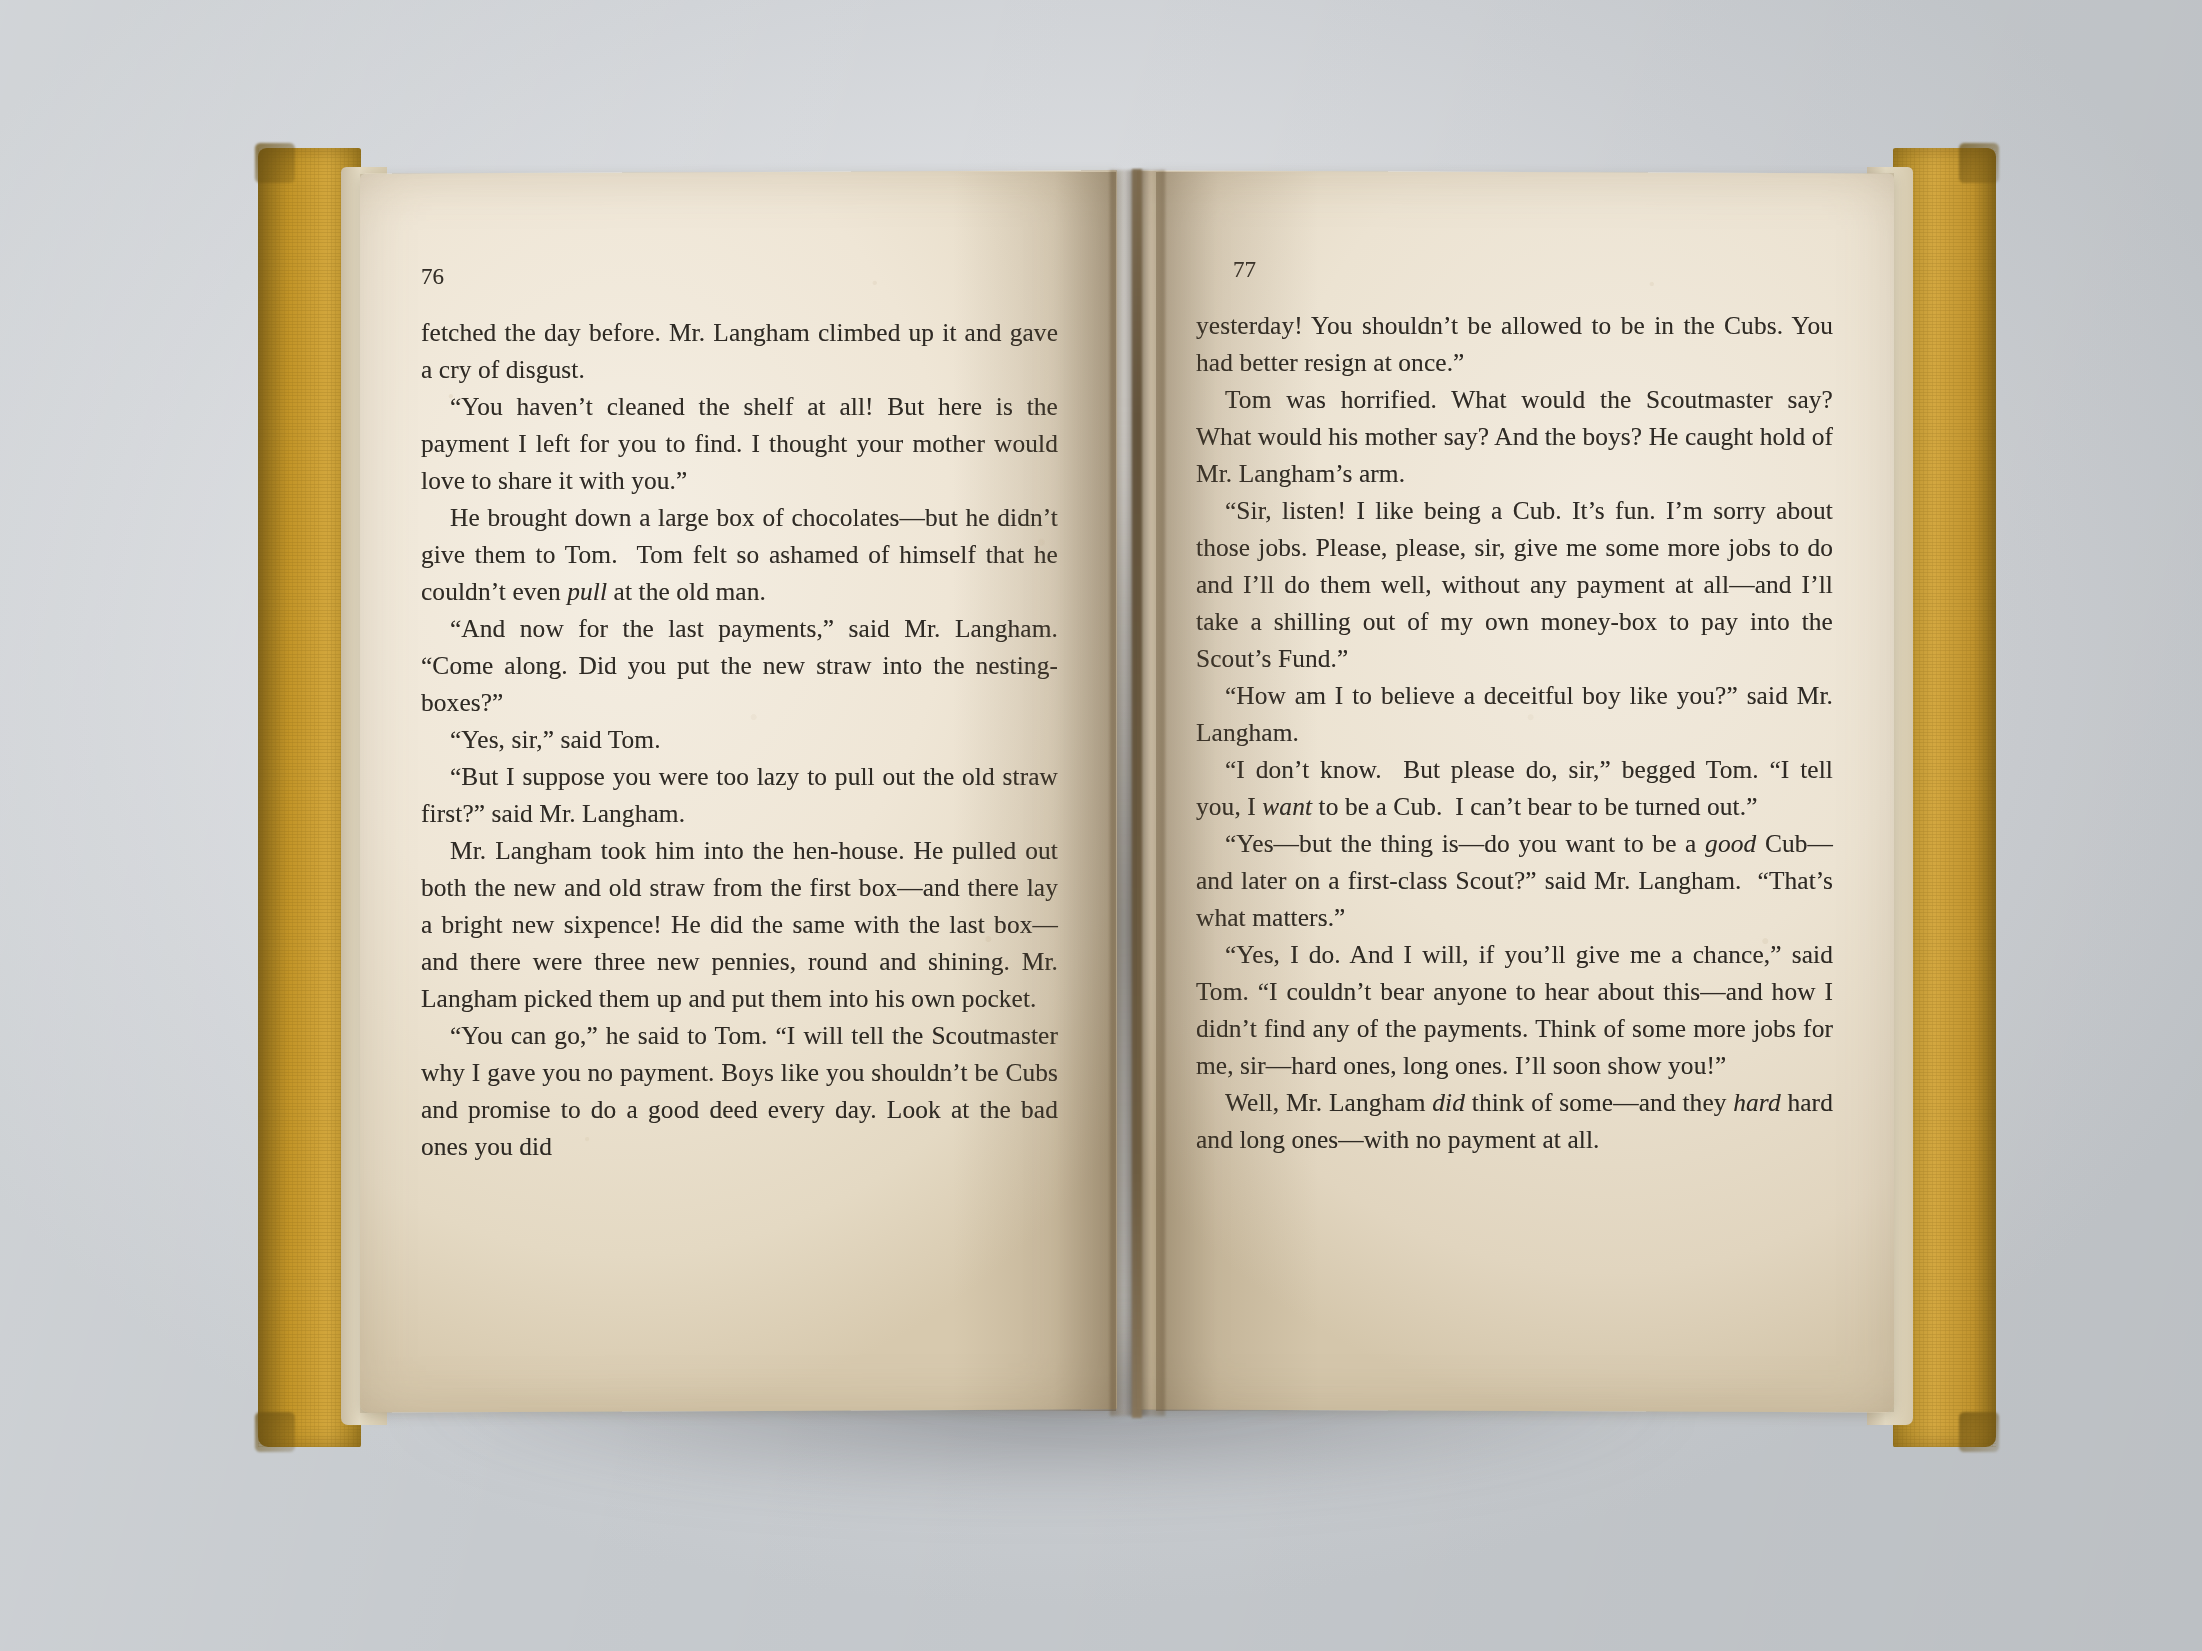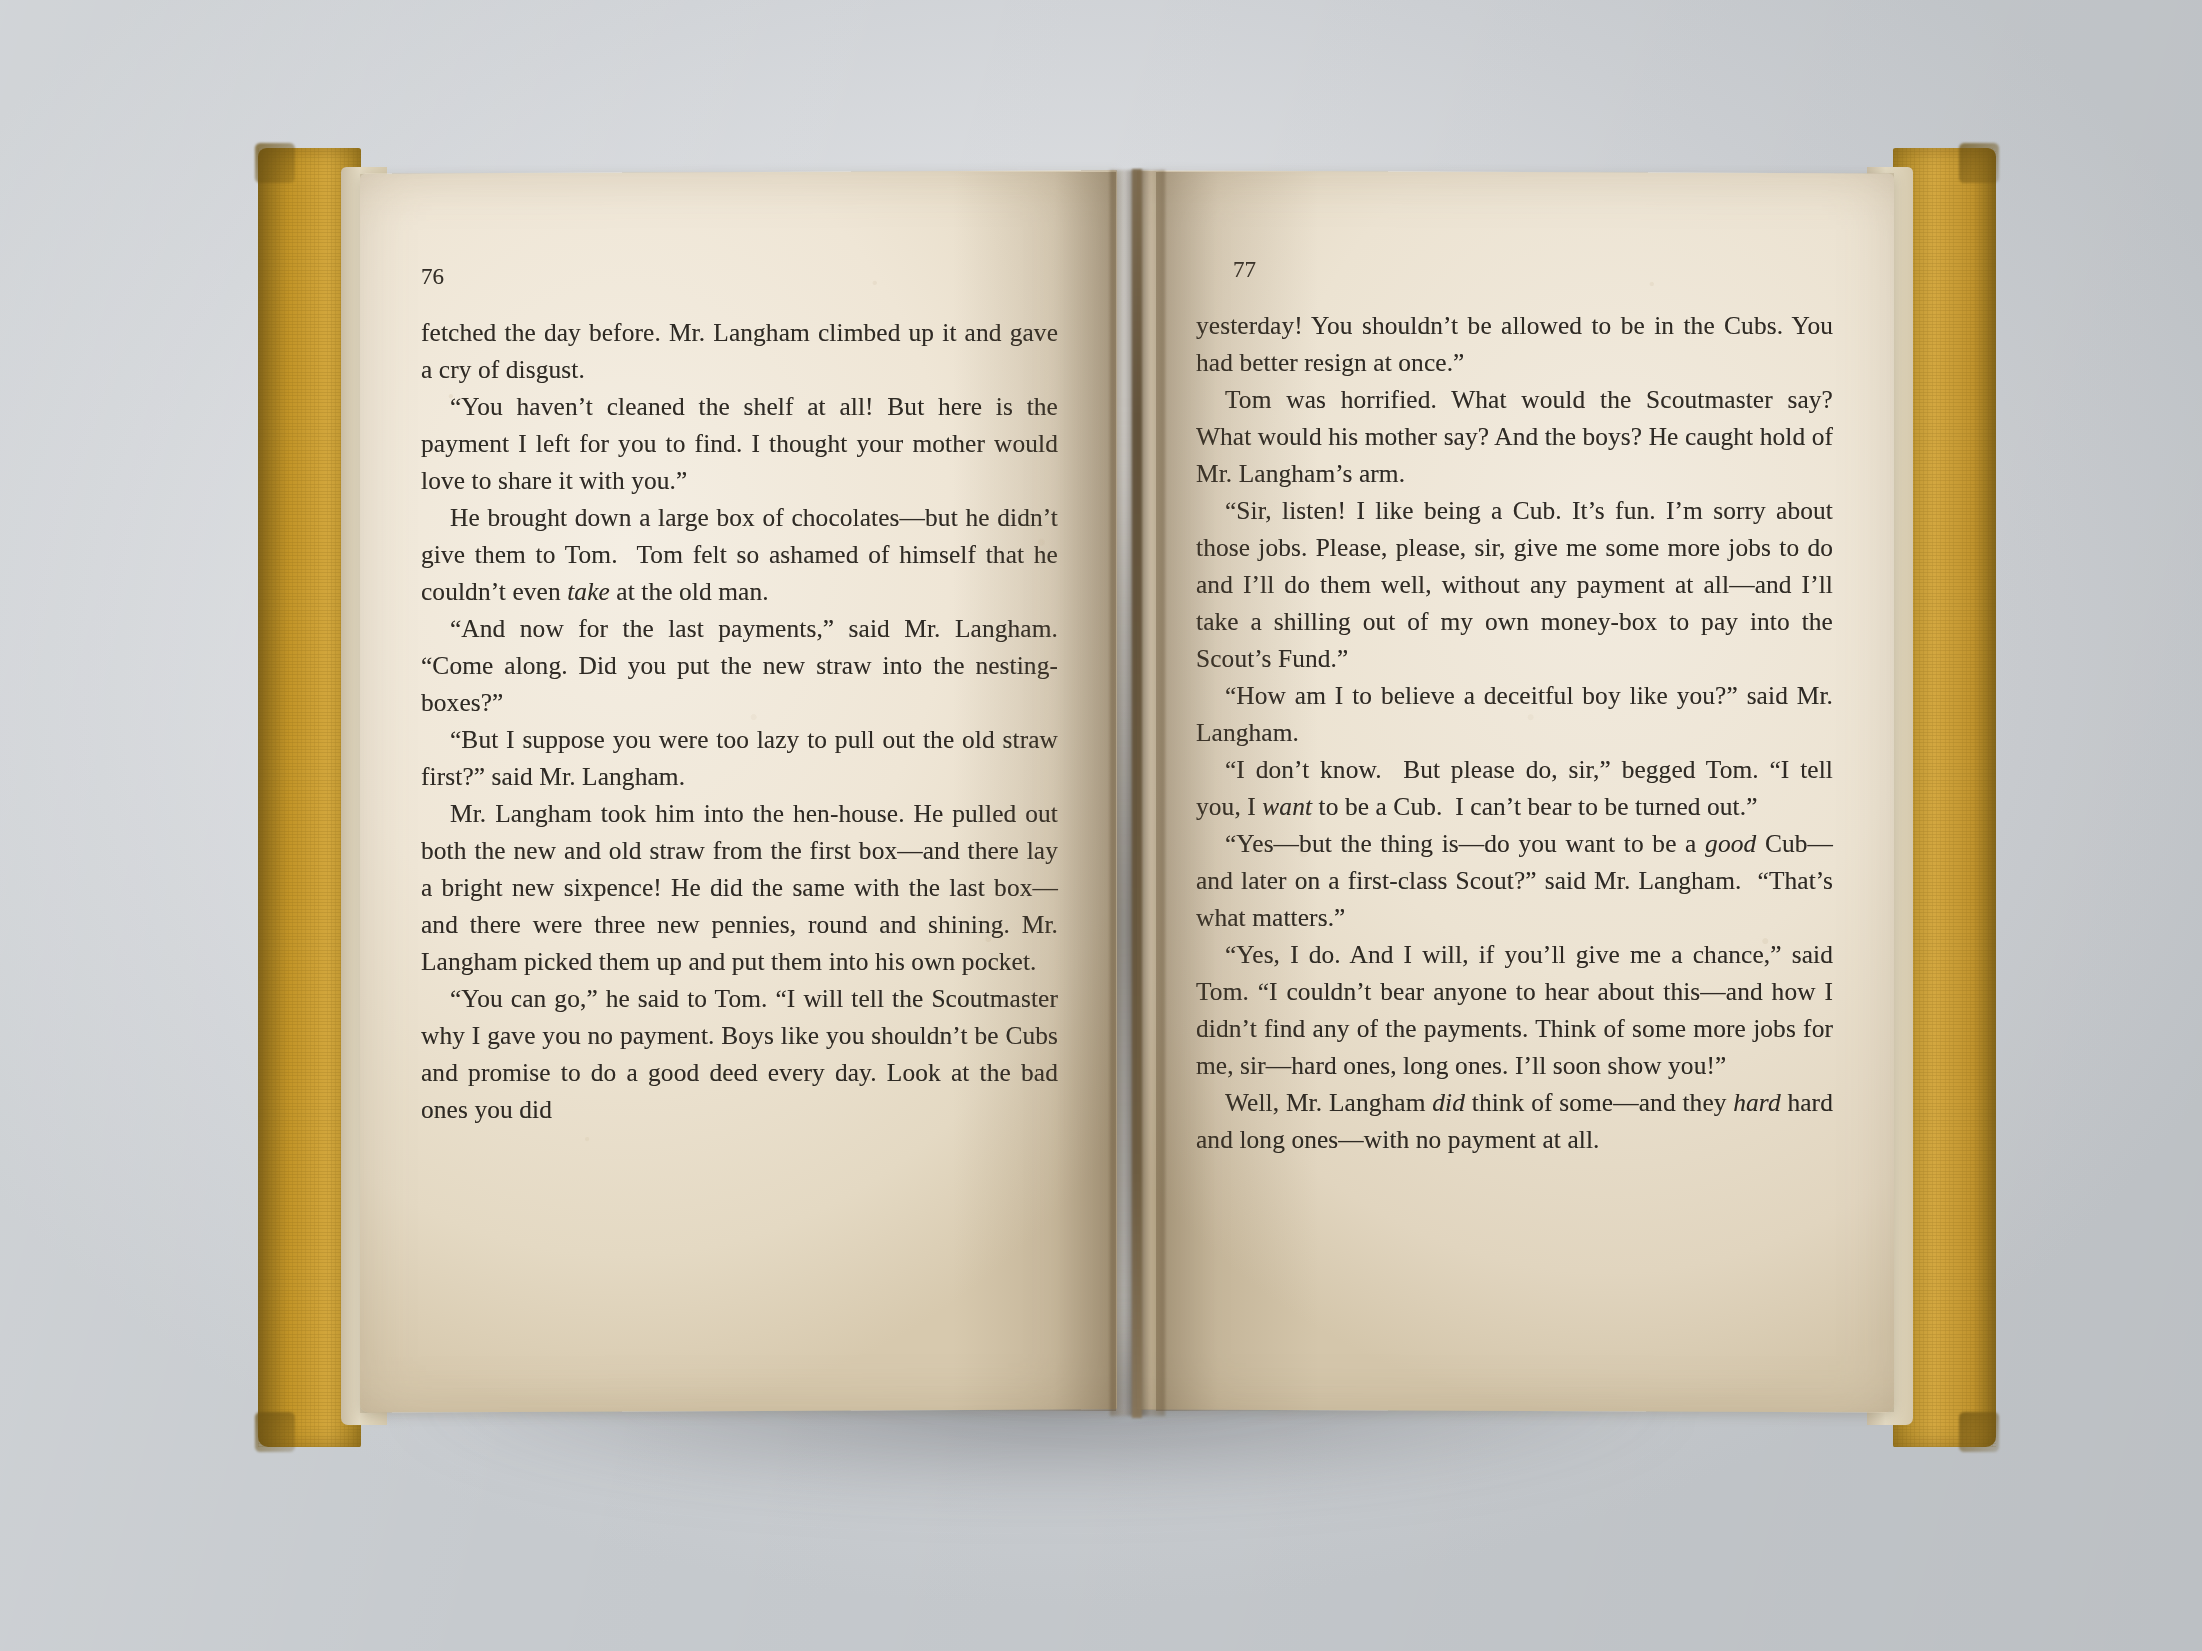--- a/index.html
+++ b/index.html
@@ -294,22 +294,23 @@
     <div id="gutter"></div>
     <div id="gutter-core"></div>
 
     <div id="text-left" class="text-col">
       <div id="head-left" class="running-head">
         <span class="folio">76</span>
       </div>
 
       <p class="para noindent">fetched the day before.  Mr. Langham climbed up it and gave a cry of disgust.</p>
       <p class="para">“You haven’t cleaned the shelf at all!  But here is the payment I left for you to find.  I thought your mother would love to share it with you.”</p>
-      <p class="para">He brought down a large box of chocolates—but he didn’t give them to Tom.&nbsp; Tom felt so ashamed of himself that he couldn’t even <i>take</i> at the old man.</p>
+      <p class="para">He brought down a large box of chocolates—but he didn’t give them to Tom.&nbsp; Tom felt so ashamed of himself that he couldn’t even <i>pull</i> at the old man.</p>
       <p class="para">“And now for the last payments,” said Mr. Langham.  “Come along.  Did you put the new straw into the nesting-boxes?”</p>
+      <p class="para">“Yes, sir,” said Tom.</p>
       <p class="para">“But I suppose you were too lazy to pull out the old straw first?” said Mr. Langham.</p>
       <p class="para">Mr. Langham took him into the hen-house.  He pulled out both the new and old straw from the first box—and there lay a bright new sixpence!  He did the same with the last box—and there were three new pennies, round and shining.  Mr. Langham picked them up and put them into his own pocket.</p>
       <p class="para">“You can go,” he said to Tom.  “I will tell the Scoutmaster why I gave you no payment. Boys like you shouldn’t be Cubs and promise to do a good deed every day.  Look at the bad ones you did</p>
     </div>
 
     <div id="text-right" class="text-col">
       <div id="head-right" class="running-head">
         <span class="folio">77</span>
       </div>
 

